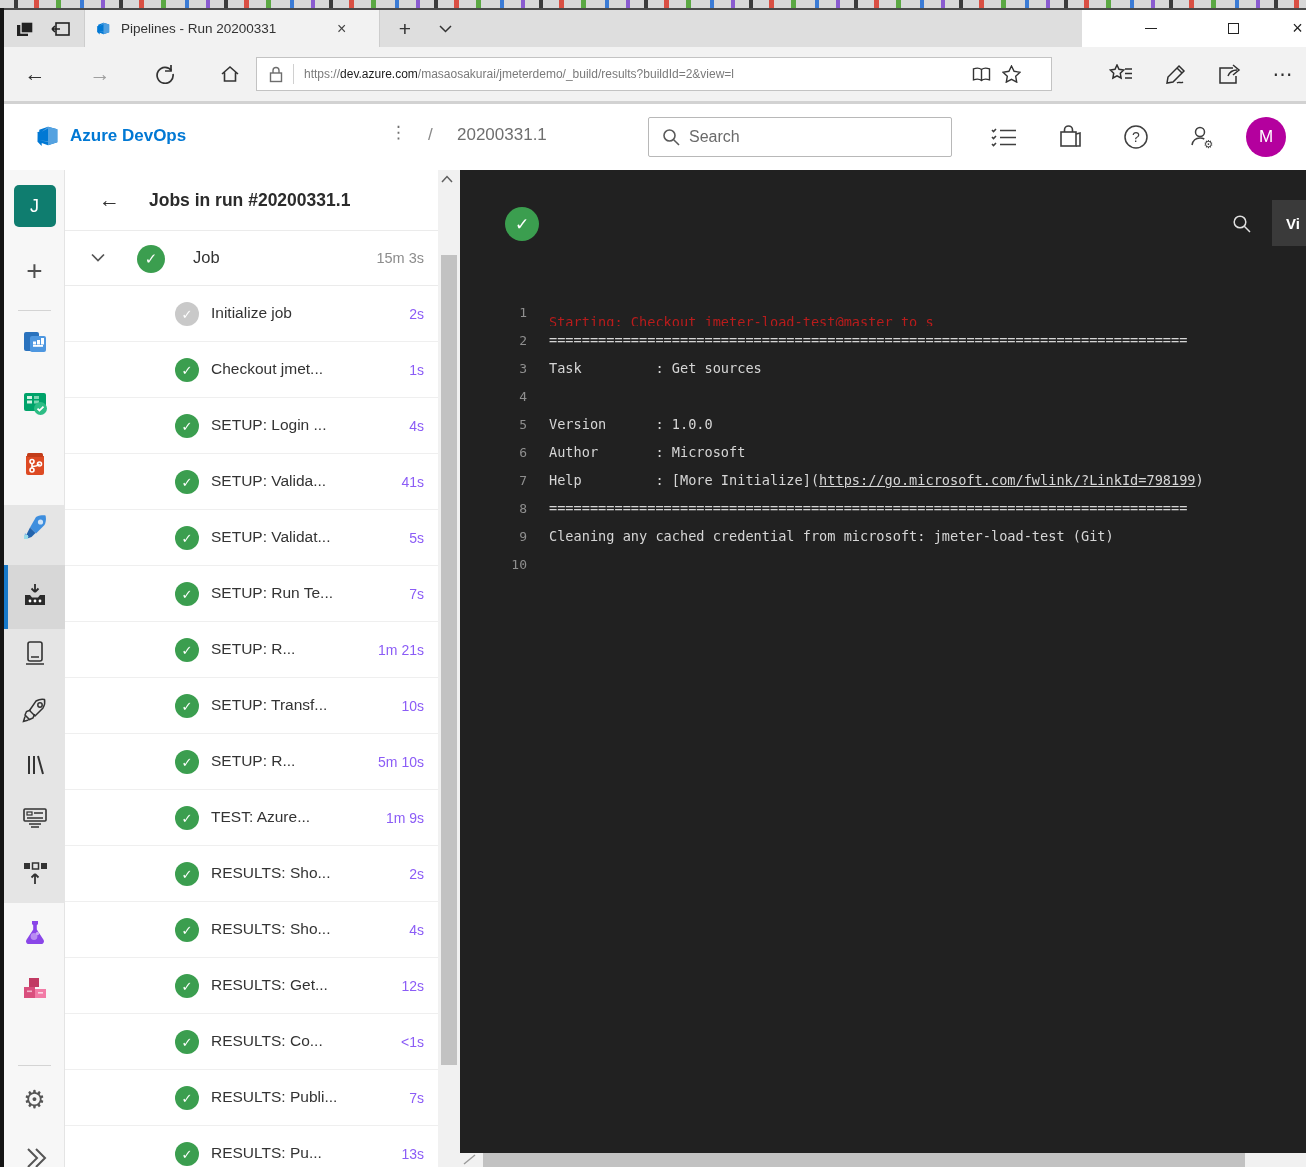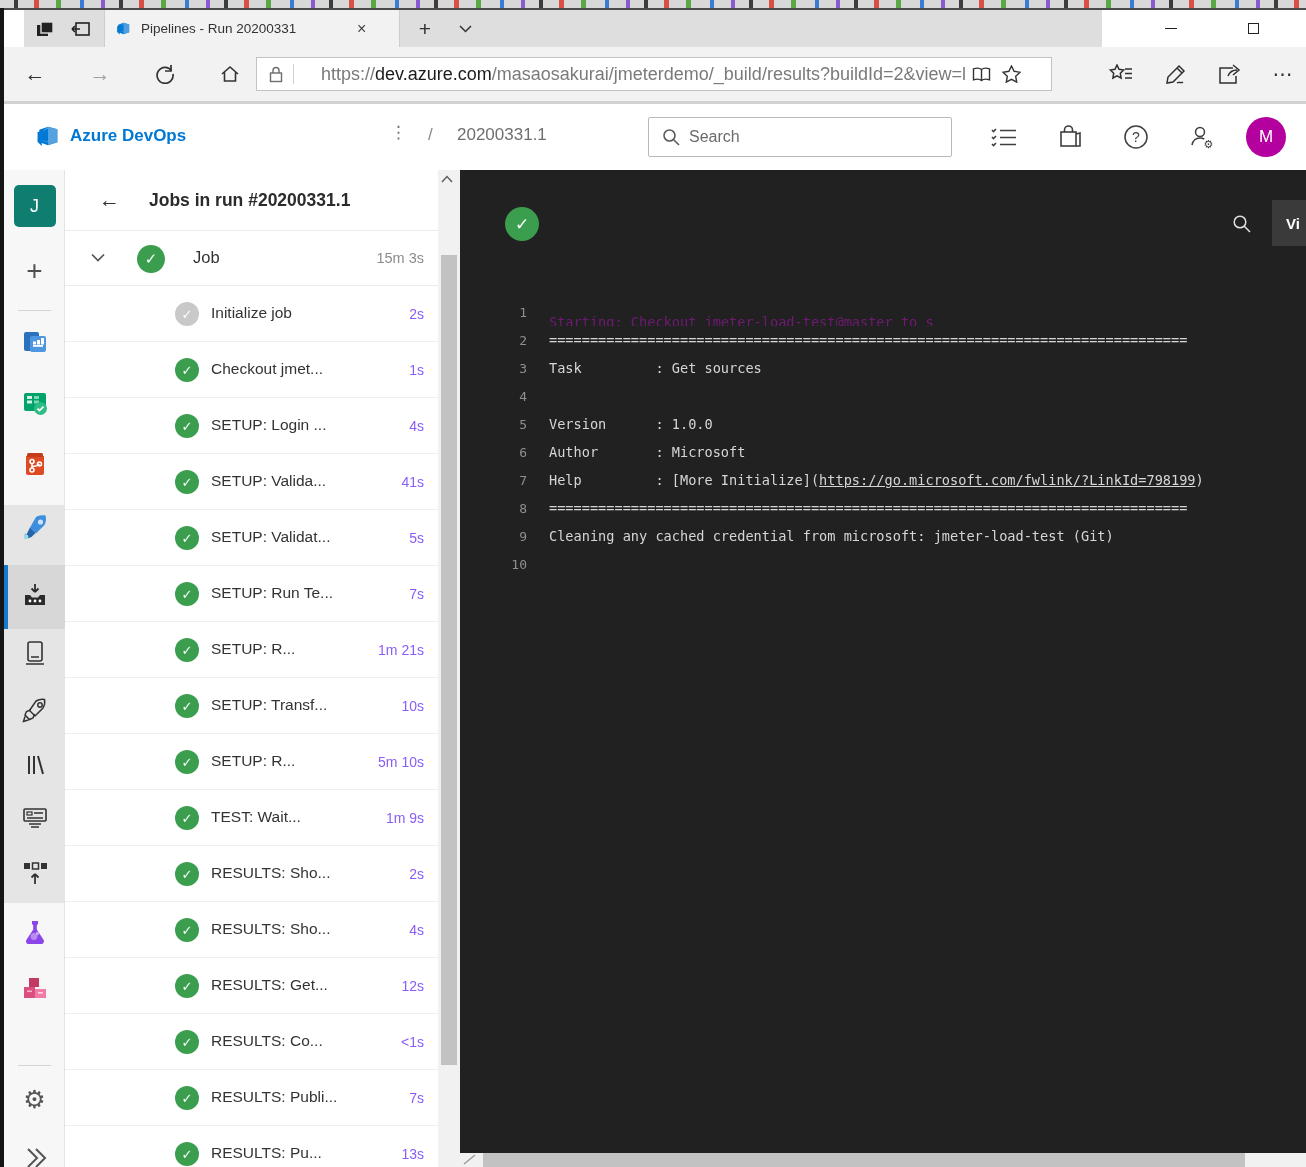--- a/index.html
+++ b/index.html
@@ -15,21 +15,21 @@
     background:#d8d8d8;
     background-image:repeating-linear-gradient(90deg,
       #d8d8d8 0 14px, #3c3c3c 14px 18px, #d8d8d8 18px 34px, #d94f43 34px 39px,
       #d8d8d8 39px 56px, #5aa843 56px 61px, #d8d8d8 61px 80px, #3a7bd5 80px 84px,
       #d8d8d8 84px 101px, #8a5ad0 101px 105px);
   }
   #window-top-line { left:0; top:8px; width:1306px; height:2px; background:#4a4a4a; }
   #window-left-border { left:0; top:8px; width:4px; height:1159px; background:#151515; }
 
   
-  #tabstrip { left:4px; top:10px; width:1078px; height:37px; background:#dedede;margin-left:20px; }
+  #tabstrip { left:4px; top:10px; width:1078px; height:37px; background:#dedede; }
   .tab-tool { position:absolute; top:6px; width:26px; height:26px; display:flex;
     align-items:center; justify-content:center; color:#2f2f2f; }
   #active-tab { position:absolute; left:80px; top:0; width:296px; height:37px;
     background:#f2f2f2; display:flex; align-items:center; padding:0 10px;
     border-left:1px solid #cdcdcd; border-right:1px solid #cdcdcd; }
   #tab-title { font-size:13.5px; color:#333; white-space:nowrap; overflow:hidden;
     width:212px; margin-left:9px; }
   #tab-close { font-size:16px; color:#444; margin-left:4px; cursor:default; }
   #new-tab-btn { left:388px; font-size:21px; font-weight:300; color:#333; }
   #tab-preview-btn { left:428px; }
@@ -44,21 +44,21 @@
   #addressbar { left:4px; top:47px; width:1302px; height:54px; background:#f2f2f2; }
   .nav-ic { position:absolute; top:12px; width:30px; height:30px; display:flex;
     align-items:center; justify-content:center; color:#333; }
   #back-btn { left:16px; font-size:21px; }
   #fwd-btn { left:81px; font-size:21px; color:#9f9f9f; }
   #refresh-btn { left:146px; } #home-btn { left:211px; }
   #url-box { position:absolute; left:252px; top:10px; width:796px; height:34px;
     background:#fff; border:1px solid #c3c3c3; display:flex; align-items:center; }
   #lock-icon { margin:0 10px 0 12px; display:flex; }
   #url-divider { width:1px; height:20px; background:#d0d0d0; margin-right:10px; }
-  #url-text { font-size:18px; color:#7a7a7a; white-space:nowrap; overflow:hidden; width:662px;text-align:right; }
+  #url-text { font-size:12px; color:#7a7a7a; white-space:nowrap; overflow:hidden; width:662px; }
   #url-text .host { color:#1b1b1b; }
   .urlbox-ic { width:30px; display:flex; justify-content:center; color:#333; flex:none; }
   .bar-ic { position:absolute; top:11px; width:34px; height:32px; display:flex;
     align-items:center; justify-content:center; color:#2f2f2f; }
   #hub-btn { left:1100px; } #note-btn { left:1155px; } #share-btn { left:1208px; }
   #more-btn { left:1262px; font-size:20px; letter-spacing:1px; }
   #chrome-bottom-line { left:4px; top:101px; width:1302px; height:3px; background:#d2d2d2; }
 
   
   #azure-header { left:4px; top:104px; width:1302px; height:66px; background:#fff; }
@@ -133,21 +133,21 @@
   #log-search-btn { position:absolute; left:1226px; top:208px; width:30px; height:30px;
     display:flex; align-items:center; justify-content:center; color:#e0e0e0; }
   #viewraw-btn { position:absolute; left:1272px; top:200px; width:40px; height:46px;
     background:#3a3a3a; color:#fff; font-size:15px; font-weight:bold;
     display:flex; align-items:center; padding-left:14px; }
   #log-lines { position:absolute; left:460px; top:298px; width:846px;
     font-family:"DejaVu Sans Mono", monospace; font-size:13.6px; }
   .log-line { height:28px; display:flex; align-items:center; white-space:pre; overflow:hidden; }
   .log-num { width:67px; text-align:right; color:#8f8f8f; flex:none; font-size:13px; }
   .log-text { margin-left:22px; color:#d6d6d6; }
-  .log-text.green { color:#701a75;margin-top:20px; }
+  .log-text.green { color:#b91c1c;margin-top:20px; }
   .log-link { text-decoration:underline; color:#d6d6d6; }
 
   
   #h-scroll-track { left:460px; top:1153px; width:846px; height:14px; background:#f1f1f1; }
   #h-scroll-thumb { position:absolute; left:23px; top:0; width:762px; height:14px; background:#c2c2c2; }
   #panel-gripper { position:absolute; left:2px; top:1px; }
 
   svg { display:block; }
 </style>
 </head>
@@ -481,21 +481,21 @@
     </div>
 
     <div class="step-row" style="top: 564px;">
       <span class="check success">✓</span>
       <span class="step-name">SETUP: R...</span>
       <span class="step-duration">5m 10s</span>
     </div>
 
     <div class="step-row" style="top: 620px;">
       <span class="check success">✓</span>
-      <span class="step-name">TEST: Wait...</span>
+      <span class="step-name">TEST: Azure...</span>
       <span class="step-duration">1m 9s</span>
     </div>
 
     <div class="step-row" style="top: 676px;">
       <span class="check success">✓</span>
       <span class="step-name">RESULTS: Sho...</span>
       <span class="step-duration">2s</span>
     </div>
 
     <div class="step-row" style="top: 732px;">

